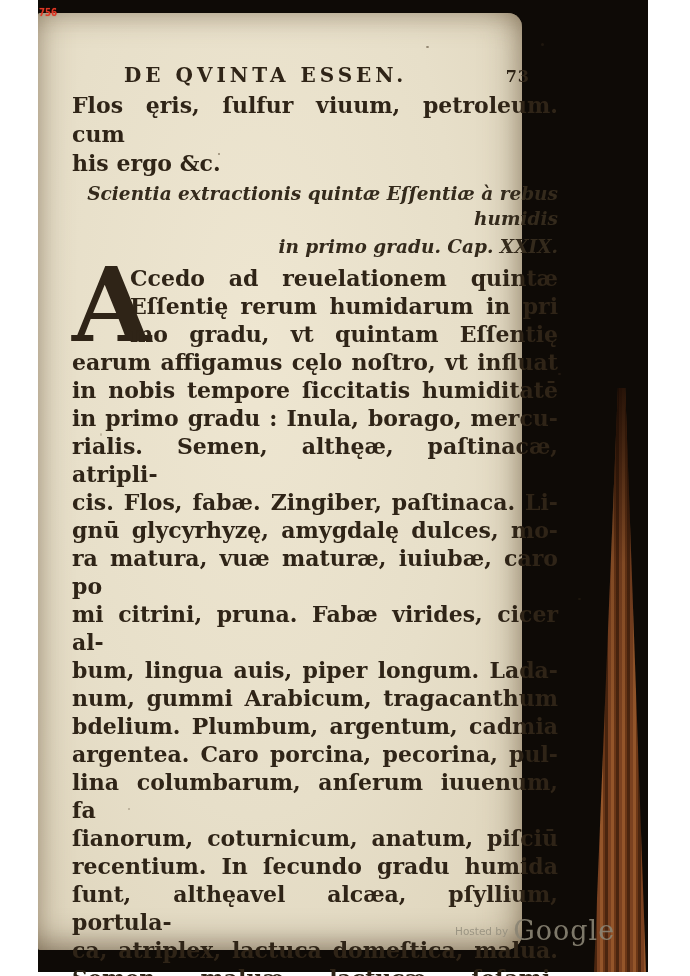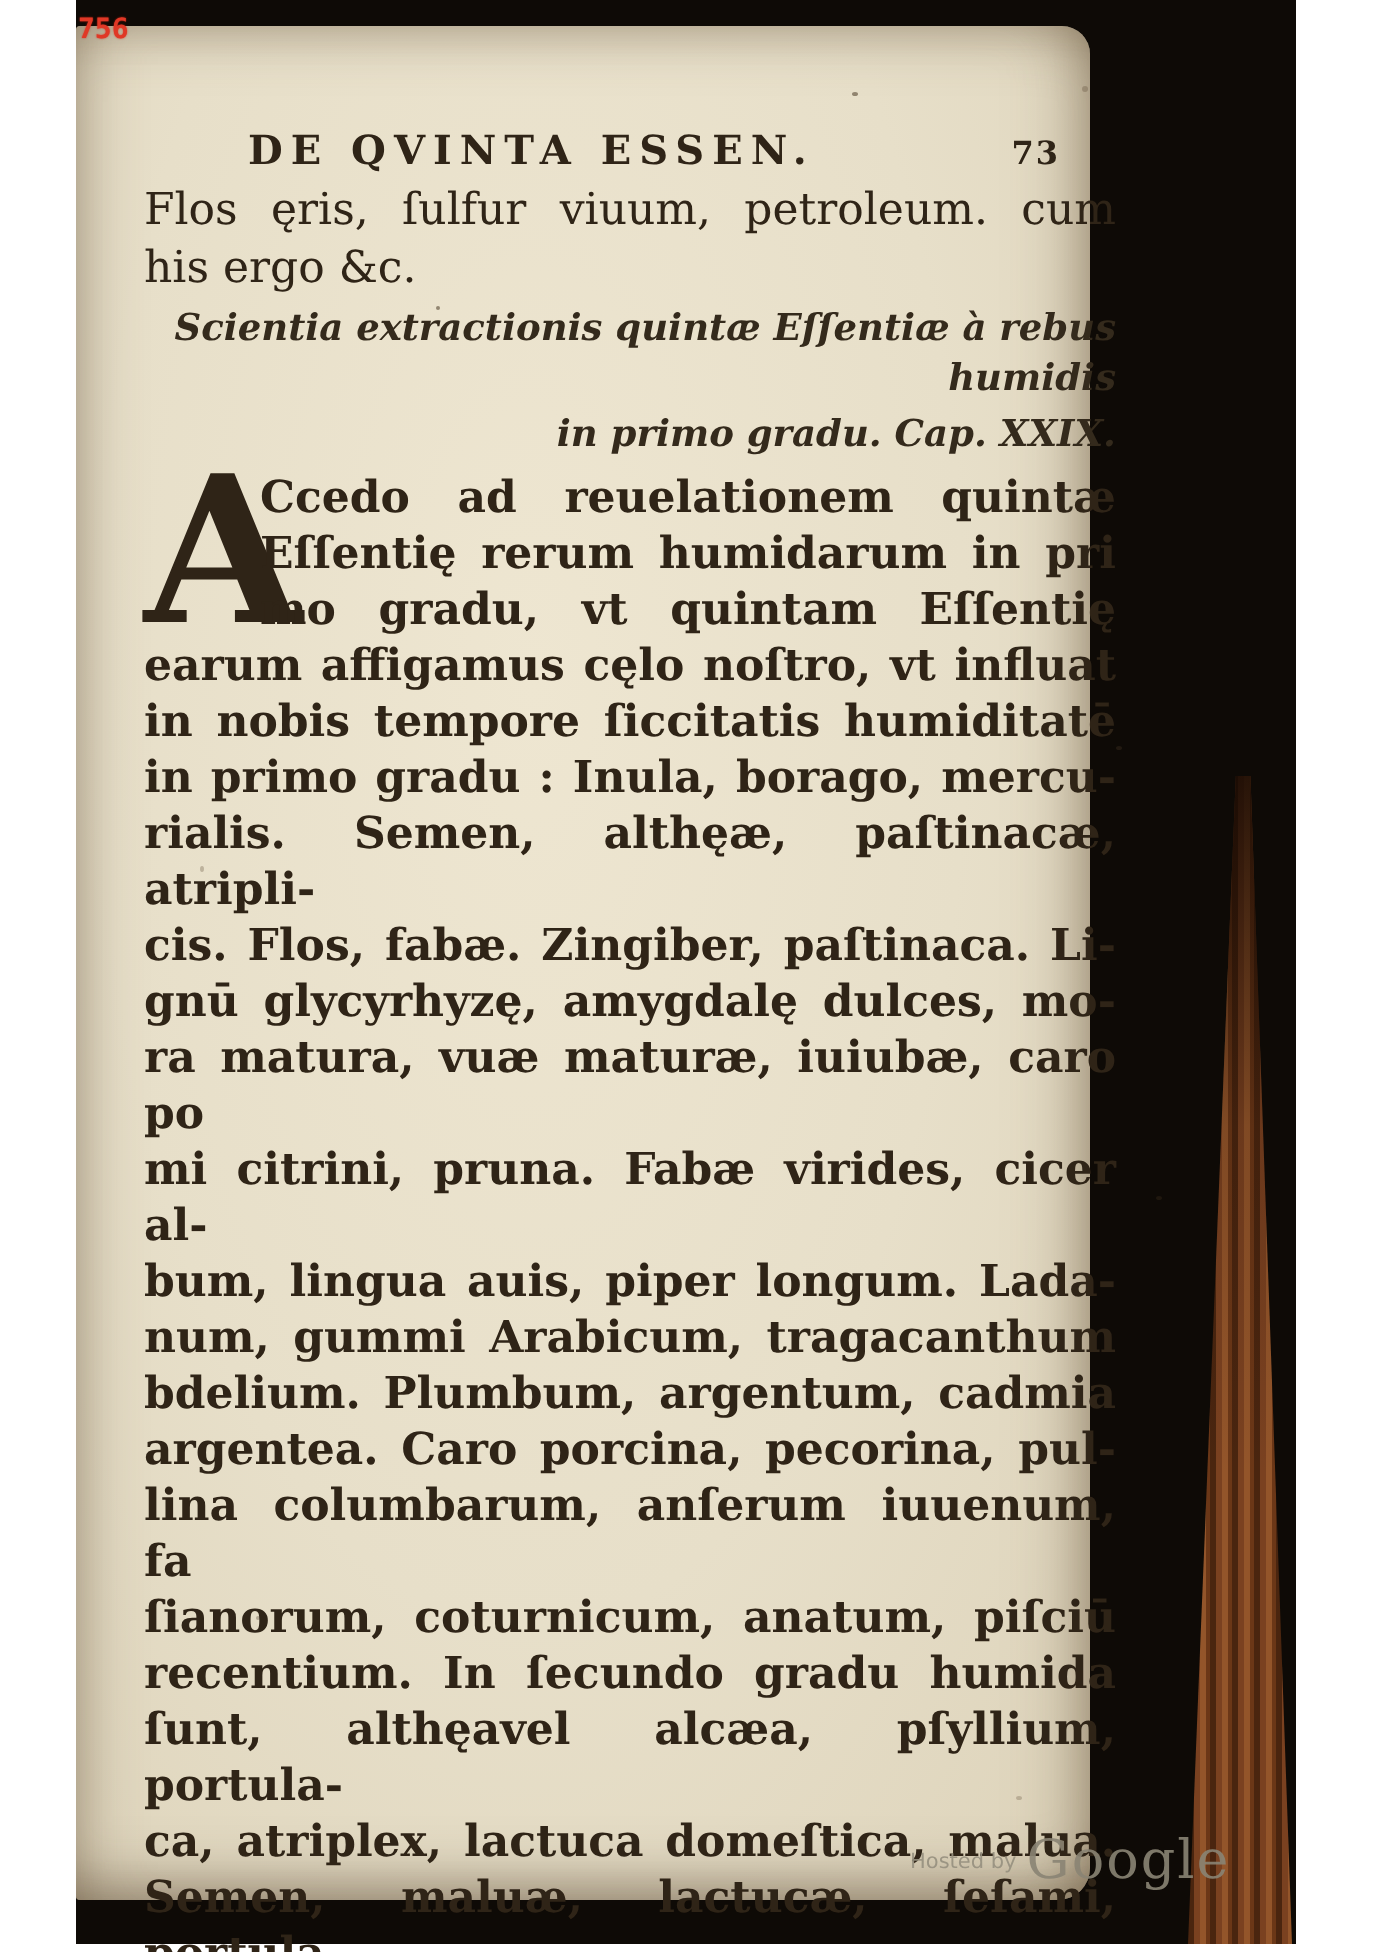--- a/index.html
+++ b/index.html
@@ -25,21 +25,20 @@
   .page{
     position:absolute;left:0;top:13px;width:484px;height:937px;
     background:
       radial-gradient(ellipse at 45% 35%, #eee6d1 0%, #e7dfc9 55%, #ddd3ba 100%);
     border-radius:2px 14px 16px 2px;
     box-shadow:
       inset 22px 0 34px -22px rgba(95,75,50,.45),
       inset -26px 0 36px -24px rgba(95,75,50,.55),
       inset 0 22px 30px -20px rgba(95,75,50,.40),
       inset 0 -24px 30px -18px rgba(70,52,32,.50);
-    padding-left: 23px;
   }
   .speck{position:absolute;border-radius:50%;background:rgba(75,58,38,.55);}
   .speck:nth-of-type(1){left:388px;top:33px;width:3px;height:2px;}
   .speck:nth-of-type(2){left:503px;top:30px;width:3px;height:3px;opacity:.5;}
   .speck:nth-of-type(3){left:180px;top:140px;width:2px;height:2px;}
   .speck:nth-of-type(4){left:520px;top:360px;width:3px;height:2px;opacity:.6;}
   .speck:nth-of-type(5){left:62px;top:420px;width:2px;height:3px;opacity:.5;}
   .speck:nth-of-type(6){left:540px;top:585px;width:3px;height:2px;opacity:.5;}
   .speck:nth-of-type(7){left:90px;top:795px;width:2px;height:2px;opacity:.6;}
   .speck:nth-of-type(8){left:470px;top:885px;width:3px;height:2px;opacity:.45;}
@@ -49,21 +48,21 @@
     position:absolute;left:34px;top:50px;width:486px;
     color:#2f2417;
   }
   .header-row{
     display:flex;align-items:baseline;height:27px;margin-bottom:1px;
     font-weight:bold;letter-spacing:4px;font-size:20px;
   }
   .running-title{margin-left:52px;}
   .pageno{margin-left:auto;margin-right:28px;letter-spacing:1px;font-size:16px;}
   .introline{
-    font-weight:normal;font-size:22px;line-height:29px;
+    font-weight:bold;font-size:22px;line-height:29px;
     text-align:justify;text-align-last:justify;
   }
   .introline.last{text-align:left;text-align-last:left;}
   .chap{
     font-style:italic;font-weight:bold;font-size:18.5px;line-height:25px;
     text-align:right;margin-top:3px;color:#342a1c;
   }
   .body-block{margin-top:5px;}
   .dropcap{
     float:left;width:58px;height:84px;
@@ -78,21 +77,21 @@
   .watermark{
     position:absolute;left:417px;top:915px;white-space:nowrap;
     color:#8d887b;display:flex;align-items:center;opacity:.9;
   }
   .wm-prefix{font-family:"DejaVu Sans","Liberation Sans",sans-serif;font-size:10.5px;margin-right:5px;color:#96907f;}
   .wm-brand{font-family:"DejaVu Serif","Liberation Serif",serif;font-size:27px;letter-spacing:1px;color:#8a8474;}
   
   .stamp{
     position:absolute;left:39px;top:7px;z-index:5;
     font-family:"DejaVu Sans Mono","Liberation Mono",monospace;
-    font-size:14px;font-weight:bold;color:#e03826;
+    font-size:10px;font-weight:bold;color:#e03826;
     text-shadow:0 0 1px rgba(220,40,20,.8);
   }
 </style>
 </head>
 <body>
 
 <span class="stamp">756</span>
 
 <div class="scan">
 

